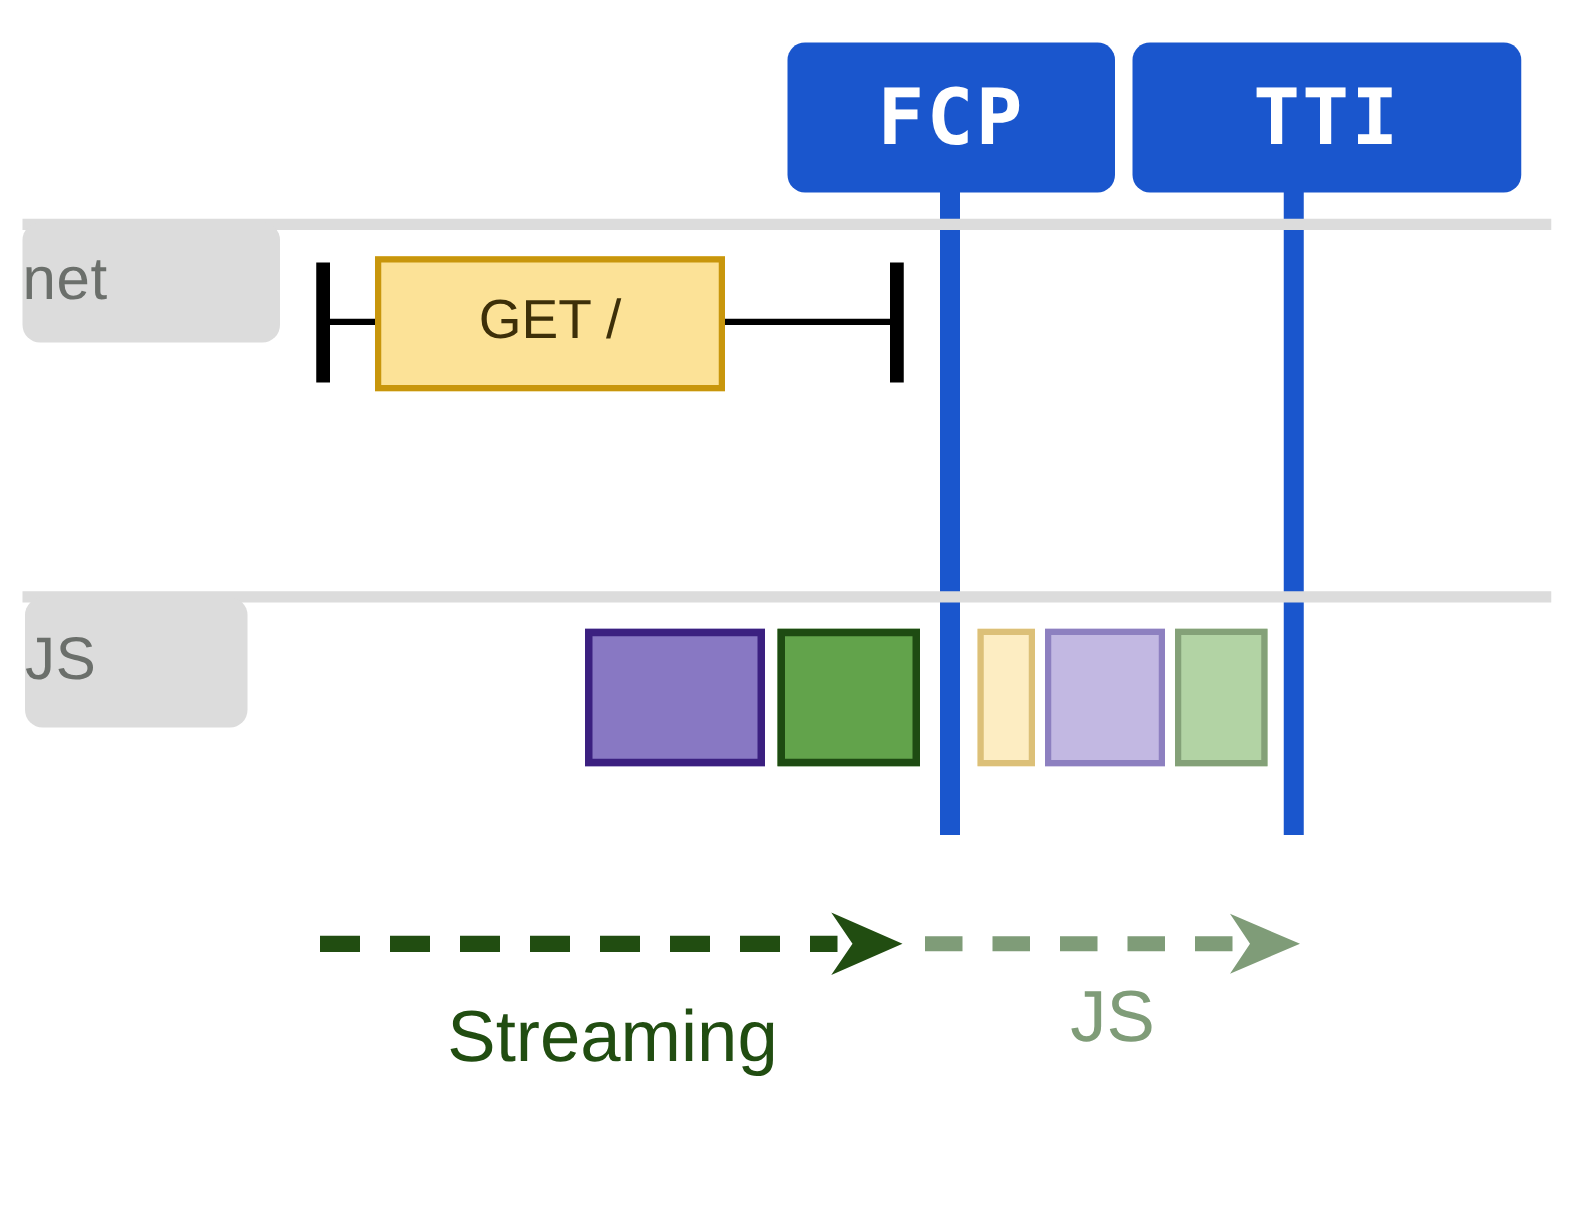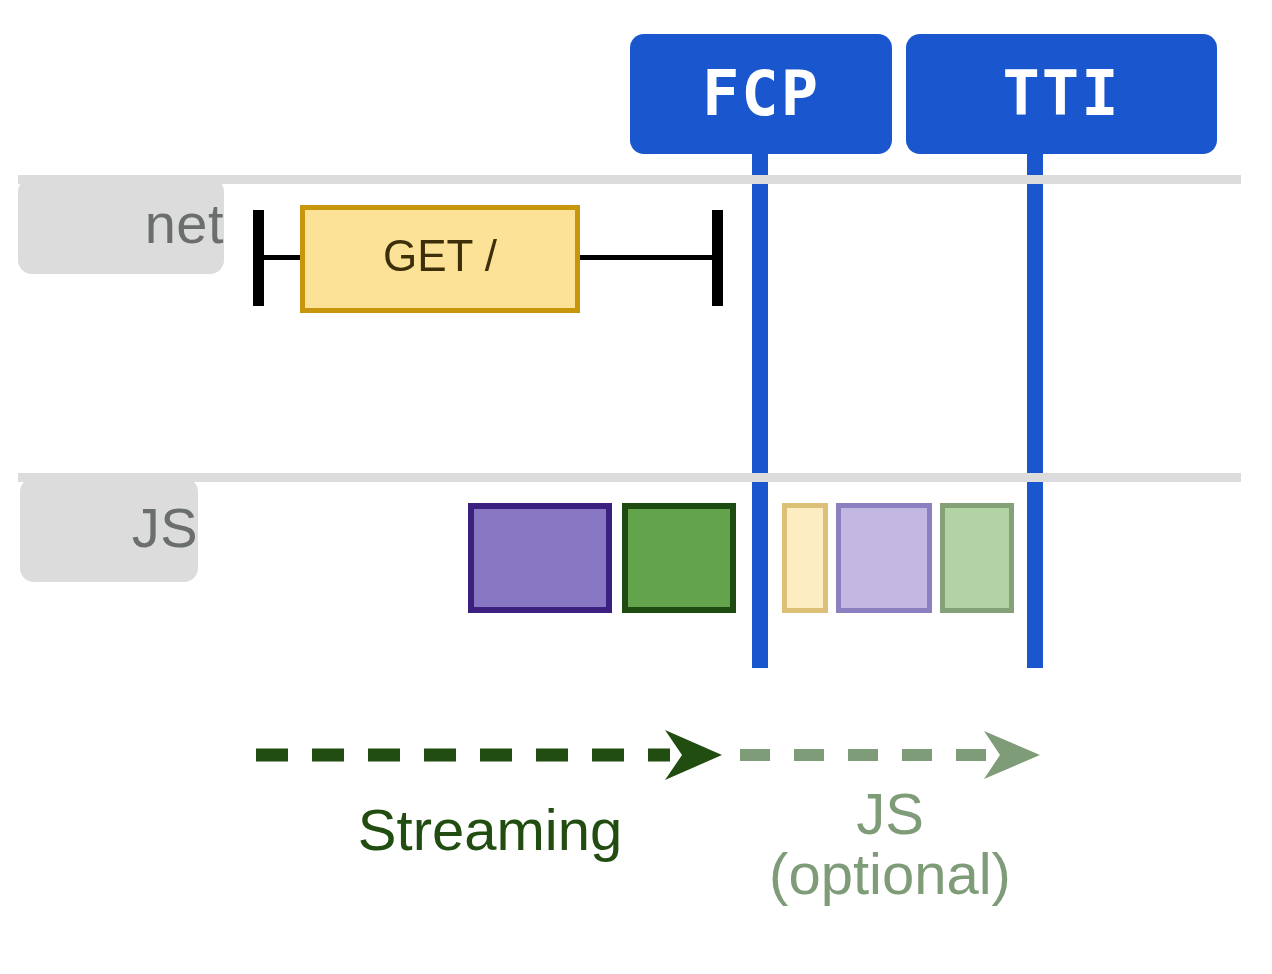--- a/index.html
+++ b/index.html
@@ -25,23 +25,23 @@
     height: 9px;
     background: #dcdcdc;
   }
 
   
   .row-pill {
     background: #dcdcdc;
     border-radius: 14px;
     display: flex;
     align-items: center;
-    justify-content: flex-end;
+    justify-content: flex-start;
     color: #6b6f6b;
-    font-size: 56px;
+    font-size: 48px;
     letter-spacing: 0.5px;
     line-height: 1;
     padding-bottom: 4px;
   }
 
   
   .milestone-flag {
     background: #1a56cd;
     border-radius: 14px;
     display: flex;
@@ -160,16 +160,15 @@
     <line x1="4" y1="30" x2="252" y2="30" stroke="#7f9c78" stroke-width="12" stroke-dasharray="30 24" stroke-linecap="butt"></line>
     <path d="M 248 6 L 304 30 L 248 54 L 264 30 Z" fill="#7f9c78"></path>
   </svg>
 
   <div class="abs phase-label streaming" style="left:250px; top:800px; width:480px;">
     <span>Streaming</span>
   </div>
 
   <div class="abs phase-label optional" style="left:740px; top:784px; width:300px;">
     <div>JS</div>
-    <div>(optional)</div>
   </div>
 
 </div>
 
 </body></html>

